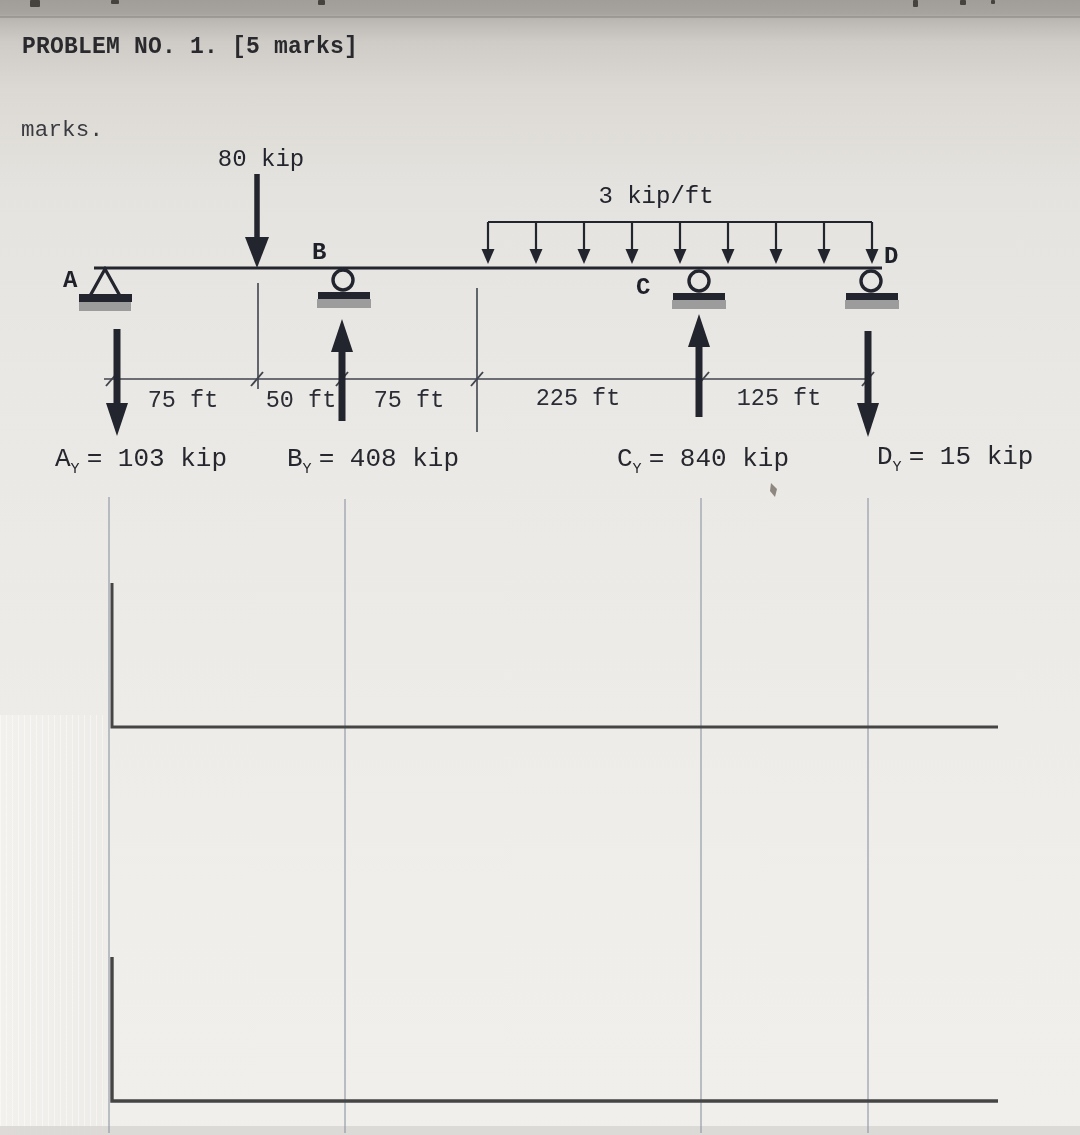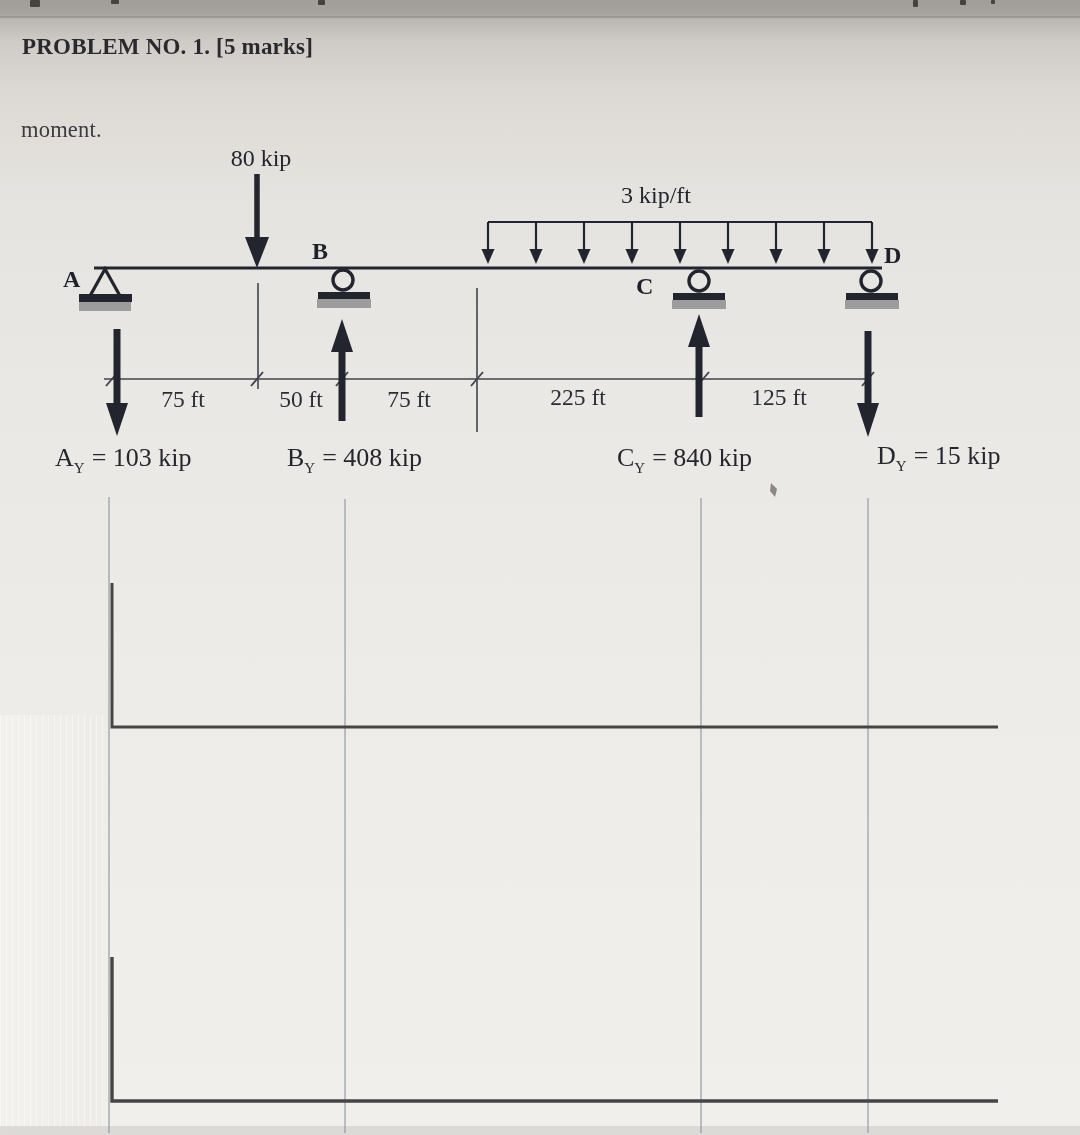--- a/index.html
+++ b/index.html
@@ -1,20 +1,20 @@
 <!DOCTYPE html>
 <html><head>
 <meta charset="utf-8">
 <style>
   html,body{margin:0;padding:0;background:#777;}
   .photo{
     position:relative;
     width:1080px;height:1135px;
     overflow:hidden;
-    font-family:Liberation Serif, serif;
+    font-family:Liberation Mono, monospace;
     background:linear-gradient(180deg,
       #a19d98 0px,#a7a39e 14px,#bab7b2 19px,
       #cfccc7 42px,#dcd9d4 90px,#e5e3df 190px,
       #eae8e4 380px,#edebe7 640px,#f0eeeb 900px,#f1efec 1135px);
   }
   .texture-strip{
     position:absolute;left:0;top:715px;width:104px;height:420px;
     background:
       repeating-linear-gradient(90deg, rgba(255,255,255,0.45) 0 1px, rgba(255,255,255,0) 1px 6px),
       linear-gradient(90deg,#f3f1ee,#eeece8);
@@ -60,21 +60,21 @@
   <div class="speck" style="left:960px;top:0;width:6px;height:5px"></div>
   <div class="speck" style="left:991px;top:0;width:4px;height:4px"></div>
 
   <div class="texture-strip"></div>
   <div class="bottom-band"></div>
 
   <div class="heading">
     <span>PROBLEM NO. 1.</span>
     <span>[5 marks]</span>
   </div>
-  <div class="desc2">moment.</div>
+  <div class="desc2">marks.</div>
 
   <svg width="1080" height="1135" viewBox="0 0 1080 1135">
 
     <g>
       <line class="gridline" x1="109" y1="497" x2="109" y2="1133"></line>
       <line class="gridline" x1="345" y1="499" x2="345" y2="1133"></line>
       <line class="gridline" x1="701" y1="498" x2="701" y2="1133"></line>
       <line class="gridline" x1="868" y1="498" x2="868" y2="1133"></line>
       <polyline class="axis" stroke-width="3" points="112,583 112,727 998,727"></polyline>
       <polyline class="axis" stroke-width="3.4" points="112,957 112,1101 998,1101"></polyline>

